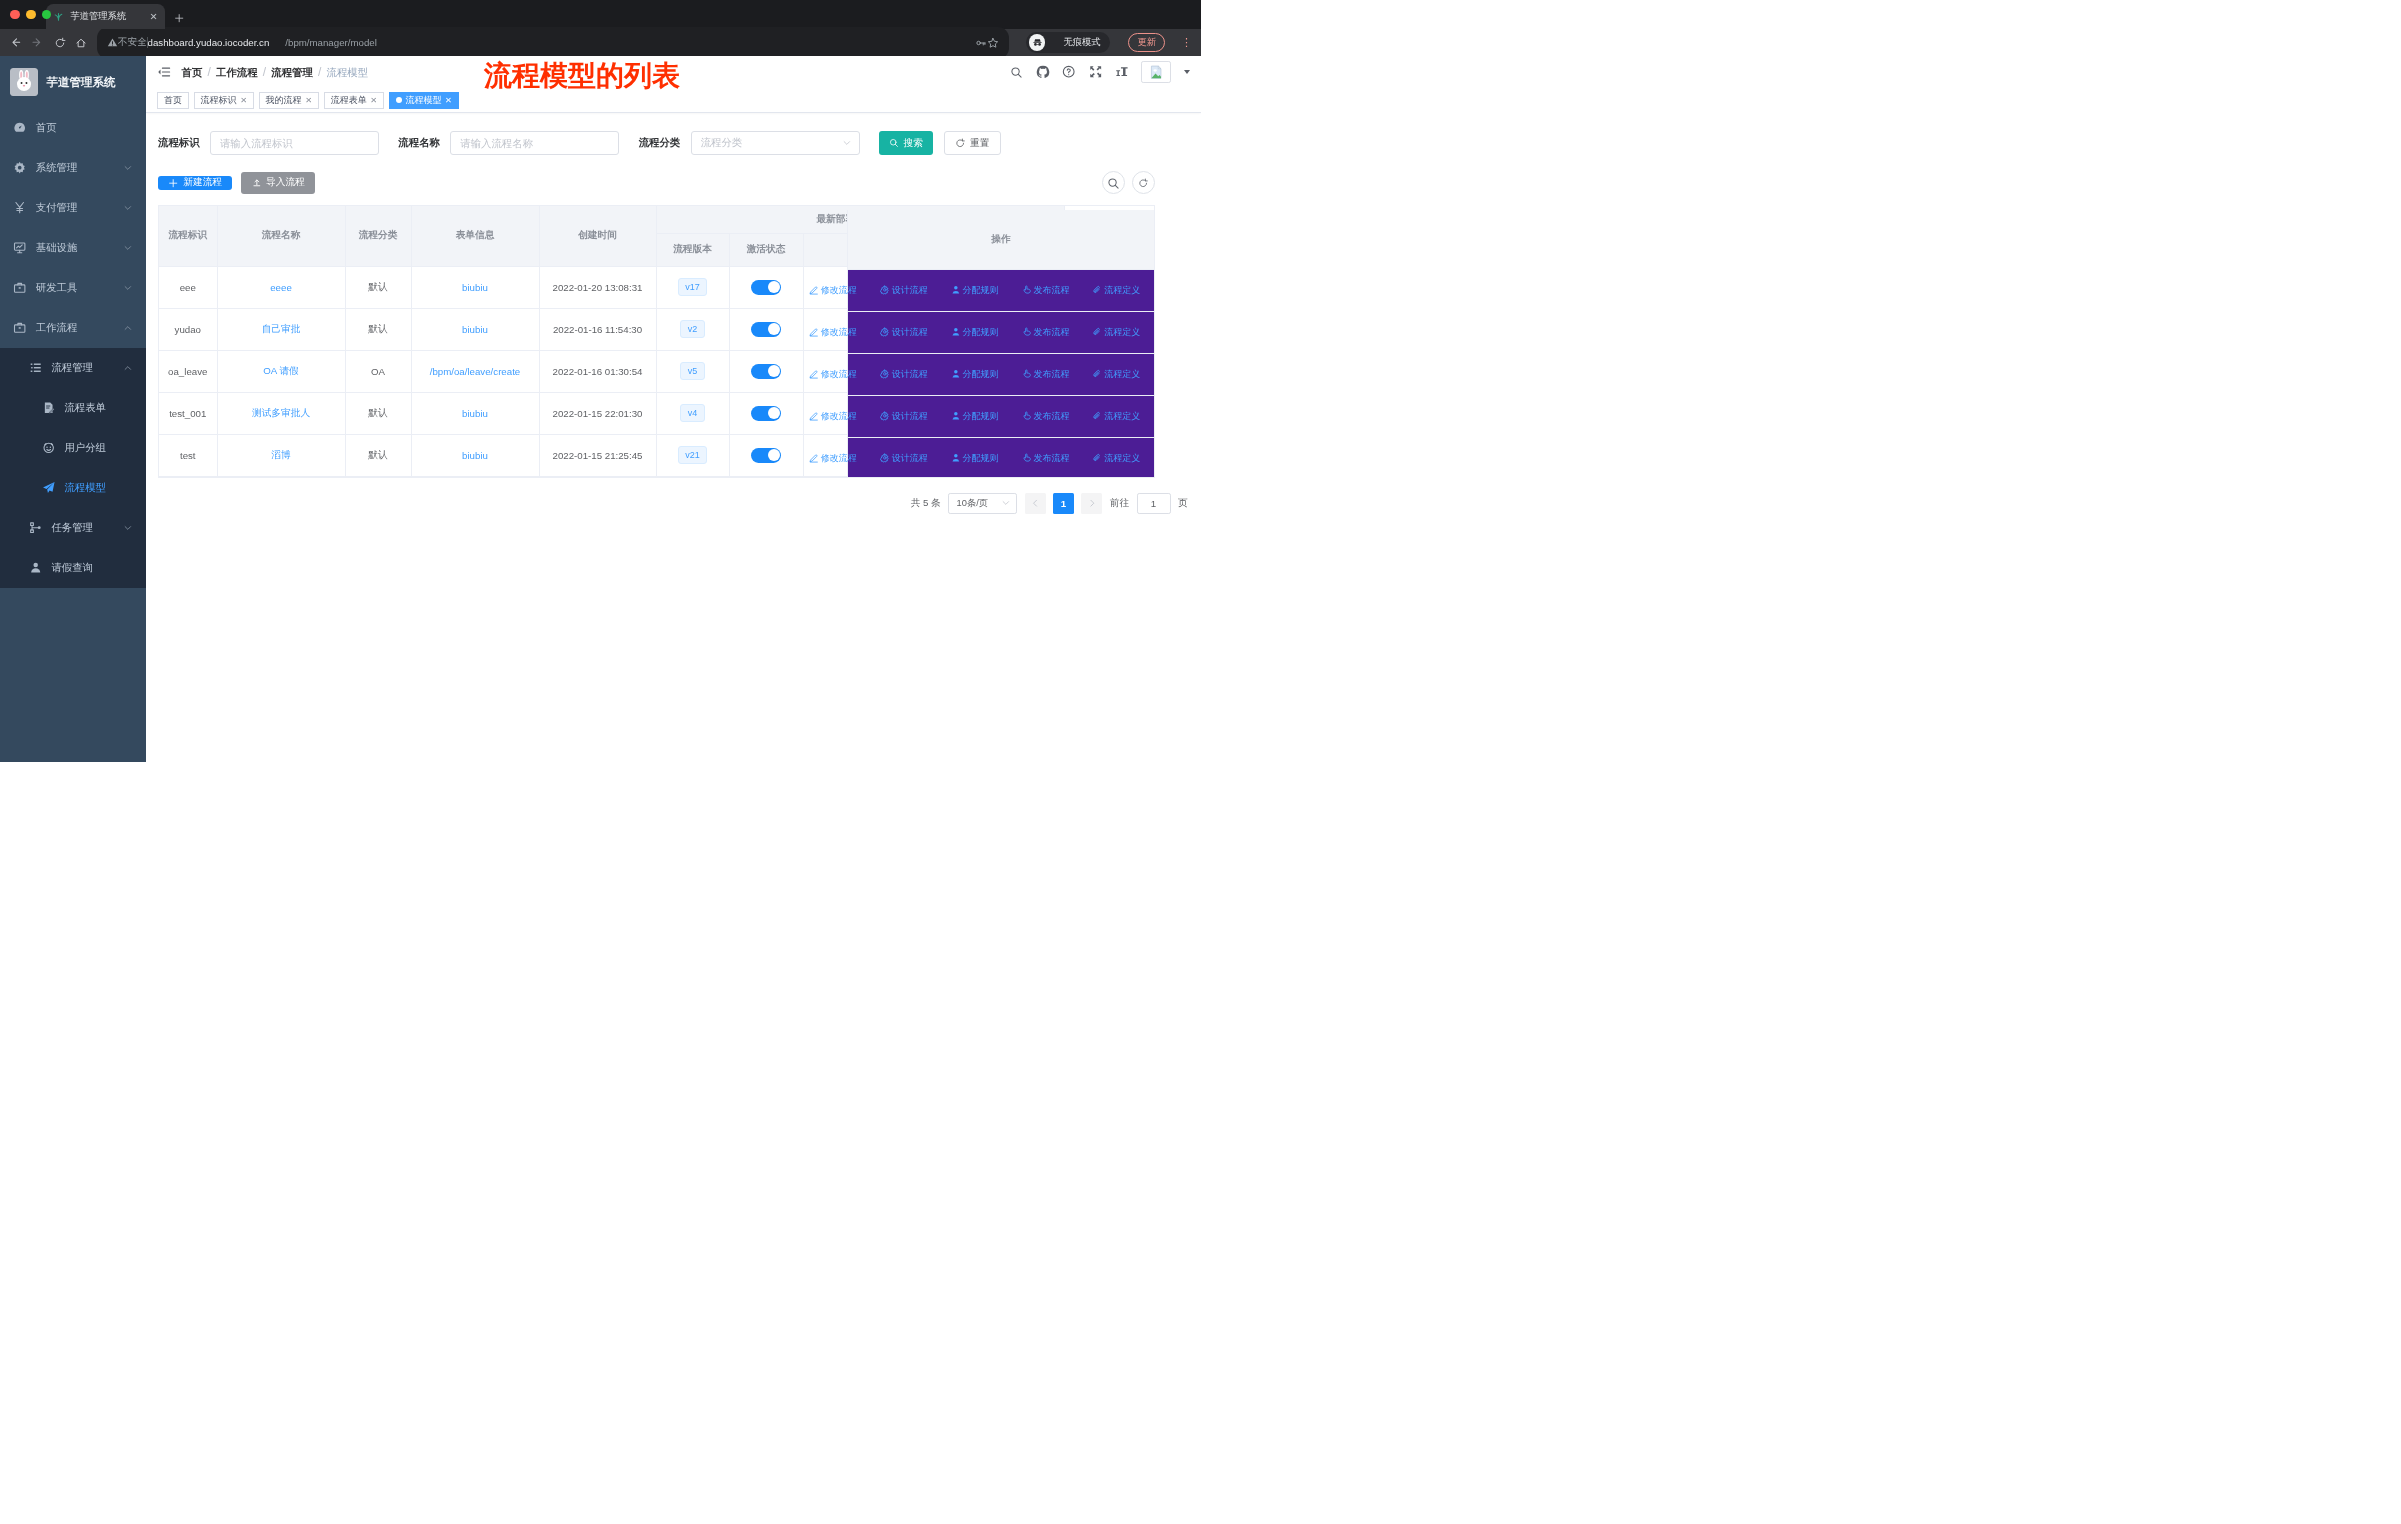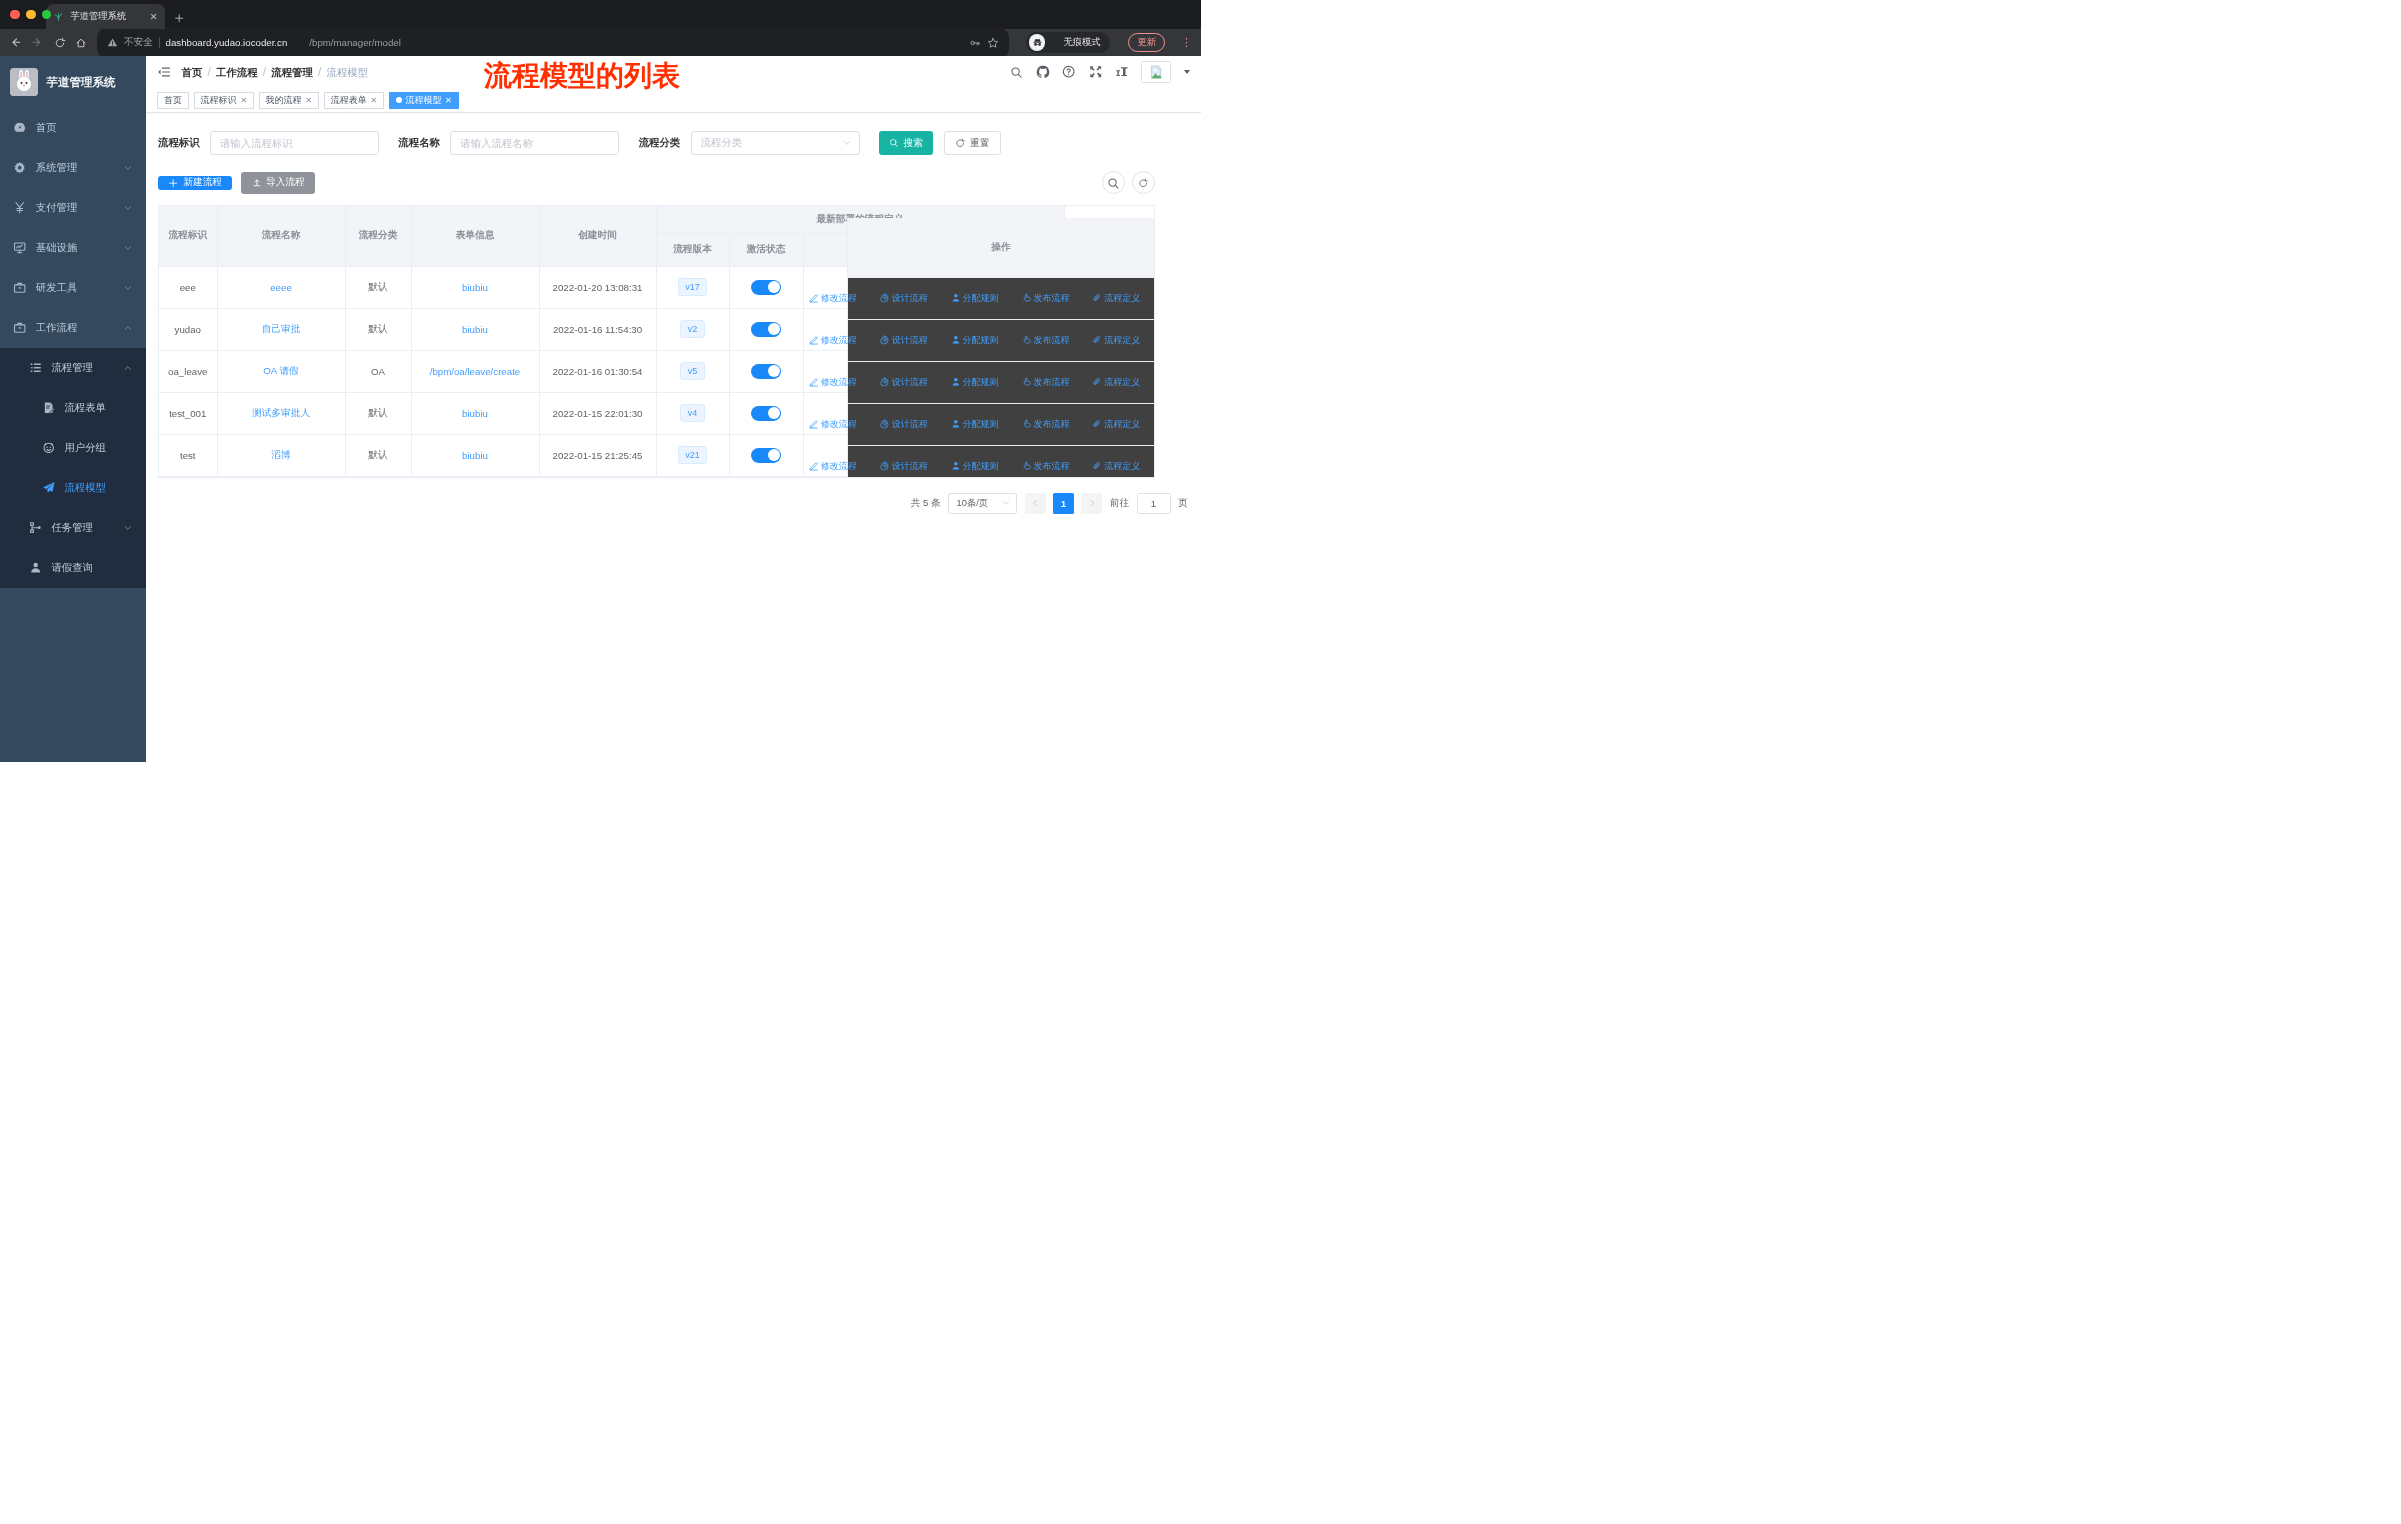--- a/index.html
+++ b/index.html
@@ -14,21 +14,21 @@
   .light { width:9.7px; height:9.7px; border-radius:50%; }
   .light.r{background:#ff5f57}.light.y{background:#febc2e}.light.g{background:#28c840}
   .tab { margin-left:46px; width:119px; height:25px; background:#35363a; border-radius:7.4px 7.4px 0 0;
          display:flex; align-items:center; gap:6px; padding:0 7.4px; color:#e3e5e8; font-size:9.3px; }
   .tab-title { flex:1; white-space:nowrap; overflow:hidden; }
   .tab-close { color:#bdc1c6; font-size:9.7px; cursor:pointer; }
   .newtab { margin:0 0 6px 9px; color:#c0c3c9; }
   .toolbar { height:27px; background:#35363a; display:flex; align-items:center; padding:0 9px; gap:9.7px; }
   .nav-ico { color:#c6c9ce; } .nav-ico.dim { color:#73767c; }
   .urlbar { flex:1; height:32px; background:#1f2023; border-radius:11px; display:flex; align-items:center;
-            padding:0 9.7px; gap:6px; color:#9aa0a6; font-size:9.7px; }
+            padding:0 9.7px; color:#9aa0a6; font-size:9.7px; }
   .url-divider { width:0.7px; height:10.4px; background:#4c5054; }
   .url-host { color:#e8eaed; } .url-path { color:#9aa0a6;margin-left:16px; }
   .url-spacer { flex:1; }
   .incog { height:21px; background:#27282c; border-radius:10.4px; display:flex; align-items:center; gap:18px;
            padding:0 9px 0 3px; color:#e8eaed; font-size:9.3px; margin-left:7.4px; }
   .incog-circle { width:16.4px; height:16.4px; border-radius:50%; background:#f1f3f4; display:flex; align-items:center; justify-content:center; }
   .update-btn { height:19.4px; border:0.7px solid #ec928a; color:#f0968e; border-radius:10.4px; padding:0 8.2px;
                 font-size:9.3px; display:flex; align-items:center; margin-left:9px; background:transparent; }
   .dots { color:#f0968e; font-size:11px; letter-spacing:0; margin-left:6px; line-height:1; }
 
@@ -87,21 +87,21 @@
   .grid th, .grid td { border-right:0.7px solid #ebeef5; border-bottom:0.7px solid #ebeef5; text-align:center; font-size:9.7px; overflow:hidden; white-space:nowrap; }
   .grid thead th { background:#f2f4f8; color:#8b9099; font-weight:bold; }
   .grid .h1 { height:27.5px; }
   .grid .h2 { height:33px; }
   .grid td { height:42px; color:#606266; background:#fff; }
   a.cell-link { color:#409eff; text-decoration:none; }
   .vtag { display:inline-block; background:#ecf5ff; border:0.7px solid #d9ecff; color:#409eff; border-radius:3px; font-size:9px; line-height:16.4px; padding:0 6.7px; }
   .switch { display:inline-block; width:30px; height:15px; border-radius:7.4px; background:#1989fa; position:relative; cursor:pointer; vertical-align:middle; }
   .switch::after { content:""; position:absolute; right:1.5px; top:1.5px; width:12px; height:12px; border-radius:50%; background:#fff; }
 
-  .fixed-col { position:absolute; top:12px; right:0; bottom:0; width:307px; border-left:0.7px solid #ebeef5; background:#404040; }
+  .fixed-col { position:absolute; top:4px; right:0; bottom:0; width:307px; border-left:0.7px solid #ebeef5; background:#4c1d95; }
   .fx-head { height:60px; background:#f2f4f8; border-bottom:0.7px solid #ebeef5; display:flex; align-items:center; justify-content:center;
              color:#8b9099; font-weight:bold; font-size:9.7px; }
   .fx-row { height:42px; border-bottom:0.7px solid #ebeef5; display:flex; align-items:center; justify-content:center; gap:23px; }
   .act-link { display:inline-flex; align-items:center; gap:2.2px; color:#409eff; font-size:9px; text-decoration:none; white-space:nowrap; }
   .act-link .ai { width:9.7px; height:9.7px; }
 
   
   .pagination { margin-top:15px; display:flex; align-items:center; justify-content:flex-end; gap:7.4px; font-size:9.7px; color:#606266; }
   .psel { width:69px; height:21px; border:0.7px solid #dcdfe6; border-radius:2.2px; display:flex; align-items:center; padding:0 5.2px 0 7.4px; color:#606266; background:#fff; }
   .psel .ps-label { flex:1; font-size:9.3px; }

